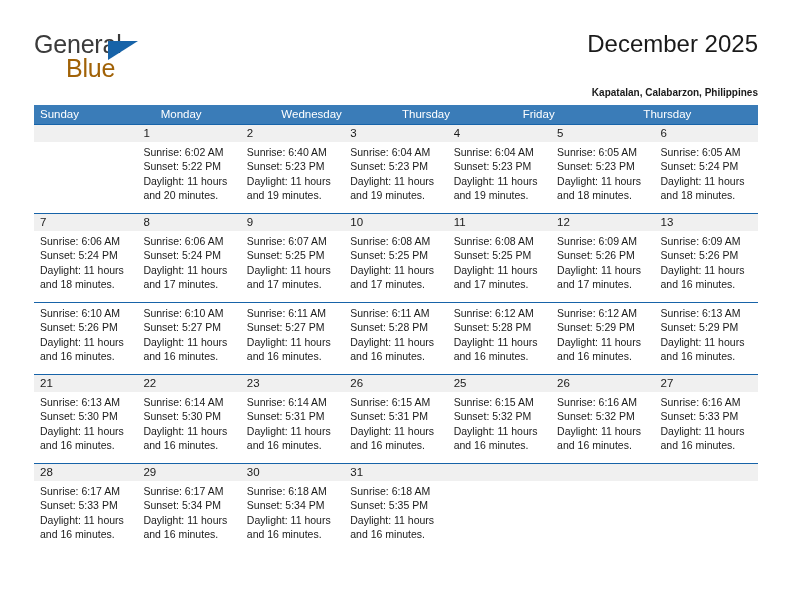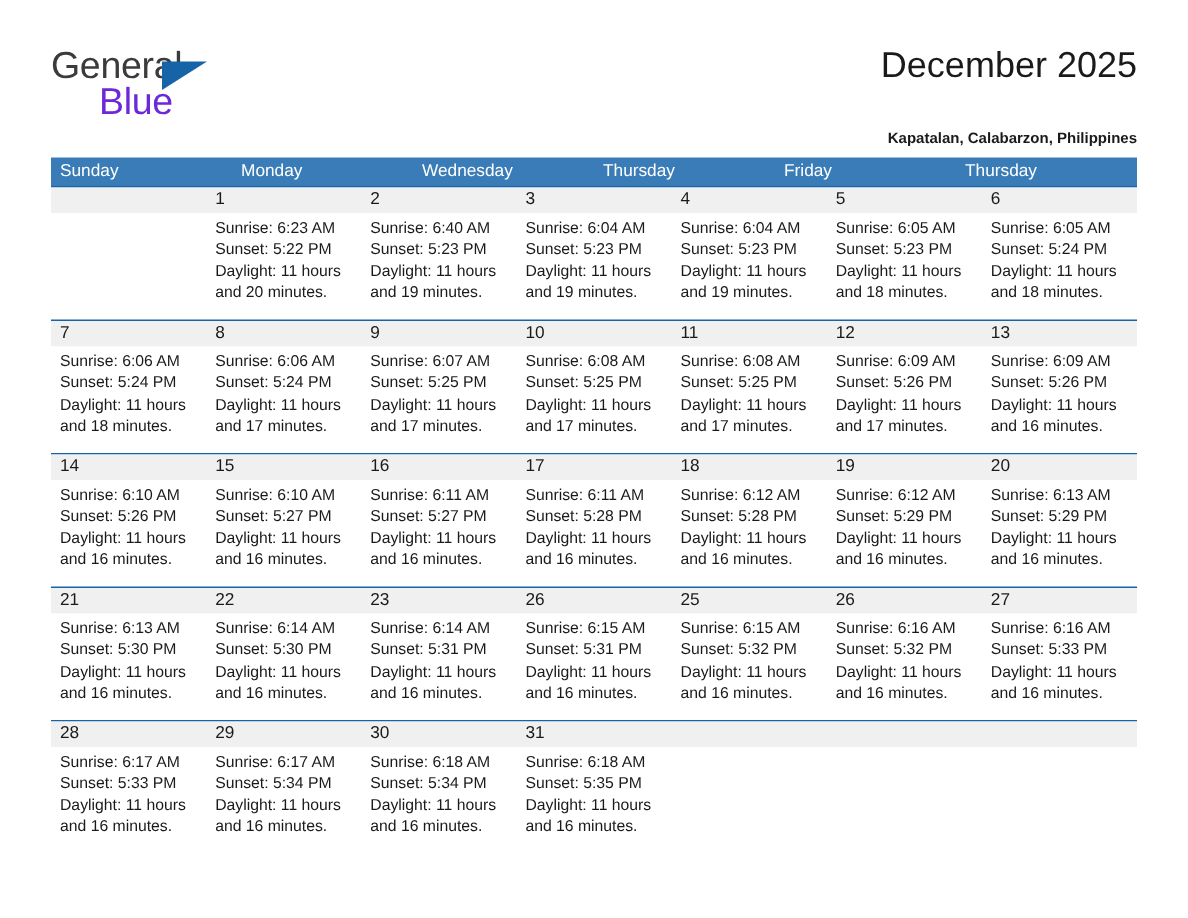--- a/index.html
+++ b/index.html
@@ -42,21 +42,21 @@
     font-size: 25px;
     color: #3b3b3b;
     letter-spacing: -0.2px;
     font-family: "Liberation Sans", sans-serif;
   }
   .brand-blue {
     position: absolute;
     left: 32px;
     top: 24px;
     font-size: 25px;
-    color: #6d28d9;
+    color: #a16207;
     letter-spacing: -0.2px;
     font-family: "Liberation Sans", sans-serif;
   }
   .brand-triangle {
     position: absolute;
     left: 74px;
     top: 11px;
     width: 0;
     height: 0;
     border-left: 30px solid #1763a8;
@@ -185,21 +185,21 @@
         <div class="daynum">6</div>
       </div>
       <div class="week-body">
         <div class="daycell">
           <div></div>
           <div></div>
           <div></div>
           <div></div>
         </div>
         <div class="daycell">
-          <div>Sunrise: 6:23 AM</div>
+          <div>Sunrise: 6:02 AM</div>
           <div>Sunset: 5:22 PM</div>
           <div>Daylight: 11 hours</div>
           <div>and 20 minutes.</div>
         </div>
         <div class="daycell">
           <div>Sunrise: 6:40 AM</div>
           <div>Sunset: 5:23 PM</div>
           <div>Daylight: 11 hours</div>
           <div>and 19 minutes.</div>
         </div>
@@ -280,29 +280,20 @@
         <div class="daycell">
           <div>Sunrise: 6:09 AM</div>
           <div>Sunset: 5:26 PM</div>
           <div>Daylight: 11 hours</div>
           <div>and 16 minutes.</div>
         </div>
       </div>
     </div>
 
     <div class="week">
-      <div class="week-nums">
-        <div class="daynum">14</div>
-        <div class="daynum">15</div>
-        <div class="daynum">16</div>
-        <div class="daynum">17</div>
-        <div class="daynum">18</div>
-        <div class="daynum">19</div>
-        <div class="daynum">20</div>
-      </div>
       <div class="week-body">
         <div class="daycell">
           <div>Sunrise: 6:10 AM</div>
           <div>Sunset: 5:26 PM</div>
           <div>Daylight: 11 hours</div>
           <div>and 16 minutes.</div>
         </div>
         <div class="daycell">
           <div>Sunrise: 6:10 AM</div>
           <div>Sunset: 5:27 PM</div>

